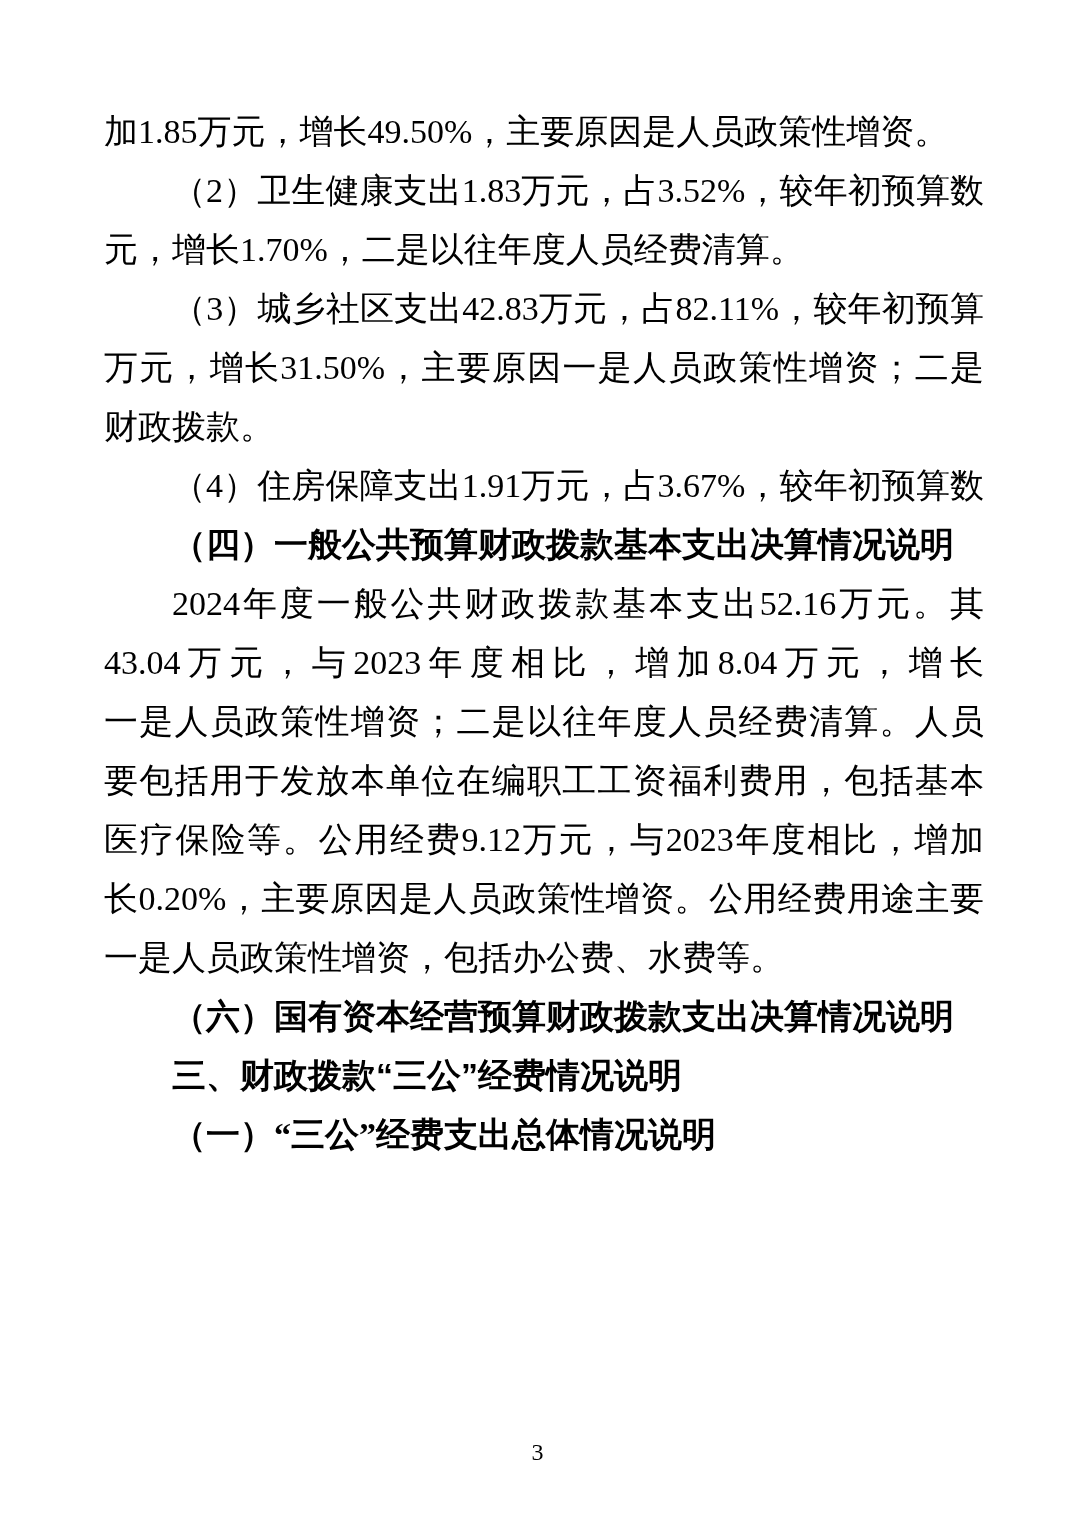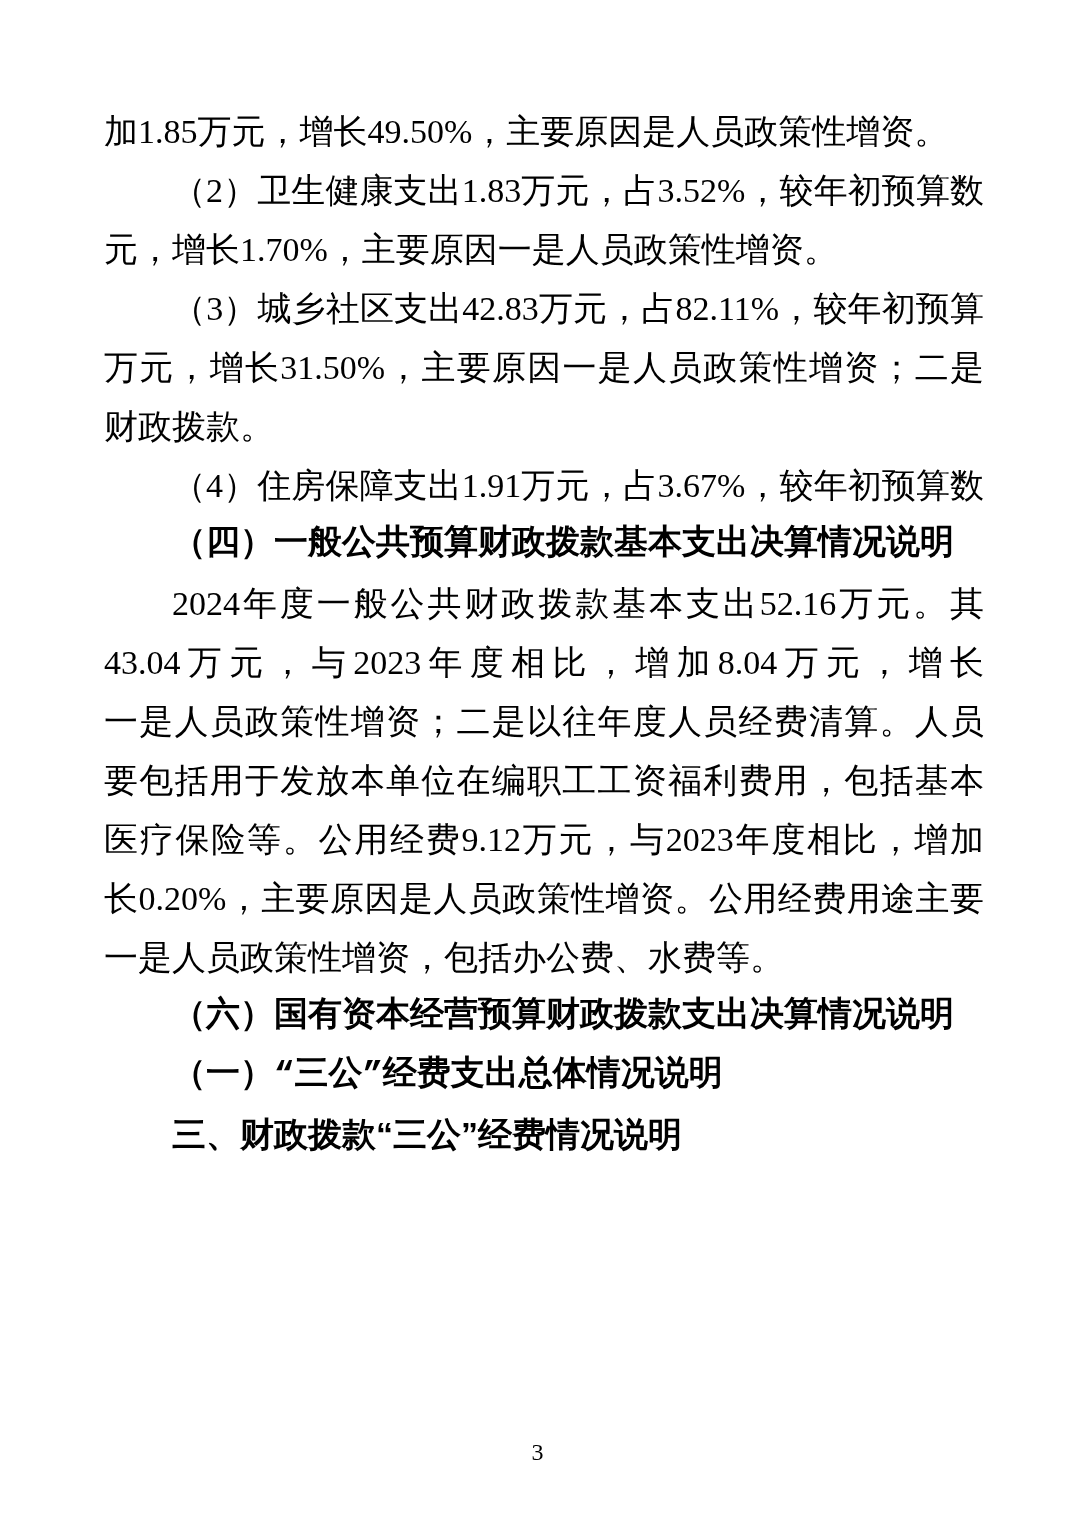--- a/index.html
+++ b/index.html
@@ -35,21 +35,21 @@
     text-align-last: justify;
   }
   .line.last {
     text-align-last: left;
   }
   .indent {
     text-indent: 68px;
   }
   .h-kai {
     font-weight: bold;
-    font-family: Liberation Mono, monospace;
+    font-family: Liberation Serif, serif;
     text-align: left;
     text-align-last: left;
   }
   .h-hei {
     font-weight: bold;
     font-family: "Liberation Sans", "DejaVu Sans", sans-serif;
     text-align: left;
     text-align-last: left;
   }
   .page-number {
@@ -70,21 +70,21 @@
 <div class="page">
 
   <main class="text-block">
 
     <div>
       <div class="line last">加1.85万元，增长49.50%，主要原因是人员政策性增资。</div>
     </div>
 
     <div>
       <div class="line fill indent">（2）卫生健康支出1.83万元，占3.52%，较年初预算数增加0.03万</div>
-      <div class="line last">元，增长1.70%，主要原因一是人员政策性增资。</div>
+      <div class="line last">元，增长1.70%，二是以往年度人员经费清算。</div>
     </div>
 
     <div>
       <div class="line fill indent">（3）城乡社区支出42.83万元，占82.11%，较年初预算数增加10.27</div>
       <div class="line fill">万元，增长31.50%，主要原因一是人员政策性增资；二是以往年度人</div>
       <div class="line last">财政拨款。</div>
     </div>
 
     <div>
       <div class="line fill indent">（4）住房保障支出1.91万元，占3.67%，较年初预算数增加0.04万</div>
@@ -105,24 +105,24 @@
     </div>
 
 
 
     <div>
       <div class="line h-kai indent">（六）国有资本经营预算财政拨款支出决算情况说明</div>
     </div>
 
 
     <div>
-      <div class="line h-kai indent">（一）“三公”经费支出总体情况说明</div>
+      <div class="line h-hei indent">三、财政拨款“三公”经费情况说明</div>
     </div>
 
     <div>
-      <div class="line h-hei indent">三、财政拨款“三公”经费情况说明</div>
+      <div class="line h-kai indent">（一）“三公”经费支出总体情况说明</div>
     </div>
 
   </main>
 
   <div class="page-number">3</div>
 
 </div>
 
 </body></html>

